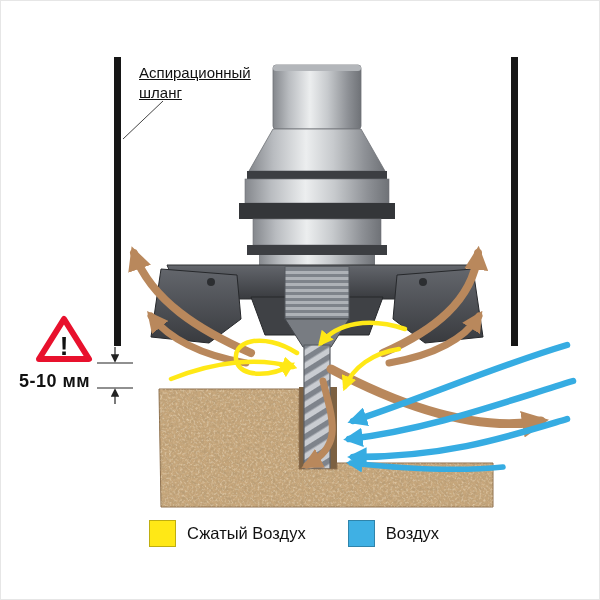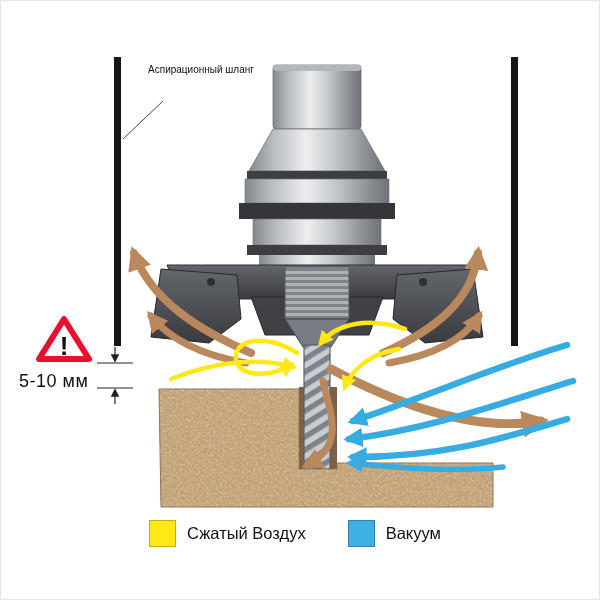--- a/index.html
+++ b/index.html
@@ -3,22 +3,22 @@
 <meta charset="utf-8">
 <style>
   html,body{margin:0;padding:0;background:#fff;}
   .stage{
     position:relative;width:600px;height:600px;background:#fff;
     font-family:"Liberation Sans","DejaVu Sans",sans-serif;
     overflow:hidden;border:1px solid #e6e6e6;box-sizing:border-box;
   }
   .stage svg{position:absolute;left:0;top:0;}
   .overlay{position:absolute;color:#111;}
-  .hose-label{left:138px;top:62px;width:124px;text-align:center;font-size:10px;line-height:1.3;}
-  .gap-label{left:18px;top:370px;width:92px;font-size:18px;letter-spacing:.5px;white-space:nowrap;}
+  .hose-label{left:138px;top:62px;width:124px;text-align:left;font-size:15px;line-height:1.3;text-decoration:underline;}
+  .gap-label{left:18px;top:370px;width:92px;font-size:18px;letter-spacing:.5px;white-space:nowrap;font-weight:bold;}
   .legend{left:148px;top:519px;display:flex;align-items:center;gap:42px;}
   .legend-item{display:flex;align-items:center;gap:11px;}
   .swatch{width:27px;height:27px;display:inline-block;border:1px solid rgba(0,0,0,.25);box-sizing:border-box;}
   .legend-text{font-size:16.5px;color:#111;white-space:nowrap;}
 </style>
 </head>
 <body>
 
 <div class="stage">
 
@@ -152,17 +152,17 @@
 <div class="overlay hose-label">Аспирационный шланг</div>
 <div class="overlay gap-label">5-10 мм</div>
 
 <div class="overlay legend">
   <div class="legend-item">
     <span class="swatch" style="background-color: rgb(255, 232, 22);"></span>
     <span class="legend-text">Сжатый Воздух</span>
   </div>
   <div class="legend-item">
     <span class="swatch" style="background-color: rgb(63, 176, 228);"></span>
-    <span class="legend-text">Вакуум</span>
+    <span class="legend-text">Воздух</span>
   </div>
 </div>
 
 </div>
 
 </body></html>

